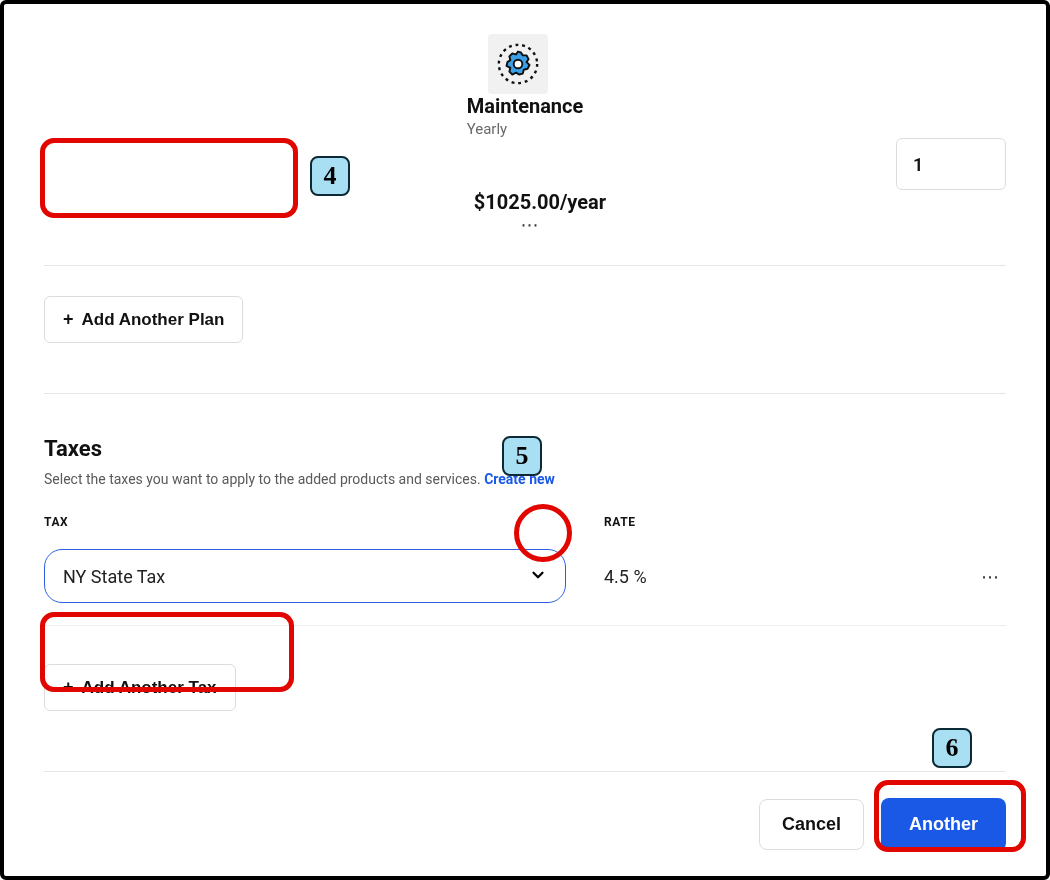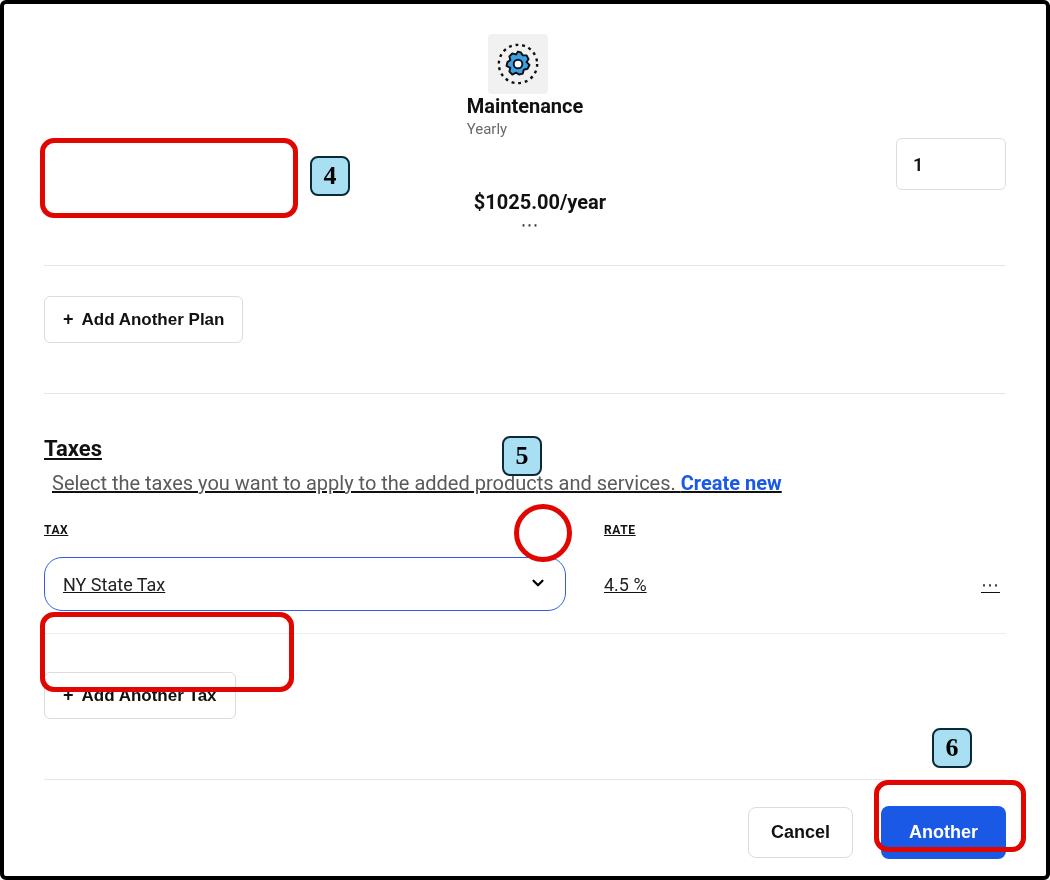--- a/index.html
+++ b/index.html
@@ -101,31 +101,30 @@
     cursor: pointer;
     color: #111;
   }
   .add-btn .plus {
     font-size: 18px;
     font-weight: 700;
   }
   
   .taxes-section {
     padding: 42px 0 20px 0;
-    text-decoration: underline;
   }
   .section-title {
     font-size: 22px;
     font-weight: 700;
     margin: 0 0 10px 0;
   }
   .section-desc {
-    font-size: 20px;
+    font-size: 14px;
     color: #5a5a5a;
-    margin: 0 0 28px 8px;
+    margin: 0 0 28px 0;
   }
   .link {
     color: #1959e6;
     font-weight: 700;
     cursor: pointer;
   }
   .tax-headers {
     display: flex;
     font-size: 12px;
     font-weight: 700;
@@ -175,21 +174,21 @@
   .add-tax-section {
     padding: 38px 0 40px 0;
     position: relative;
   }
   
   .footer {
     border-top: 1px solid #e6e6e6;
     padding: 26px 0 10px 0;
     display: flex;
     justify-content: flex-end;
-    gap: 28px;
+    gap: 17px;
     align-items: center;
     position: relative;
   }
   .cancel-btn {
     border: 1px solid #dcdcdc;
     background: #fff;
     border-radius: 8px;
     padding: 14px 22px;
     font-size: 18px;
     font-weight: 700;

